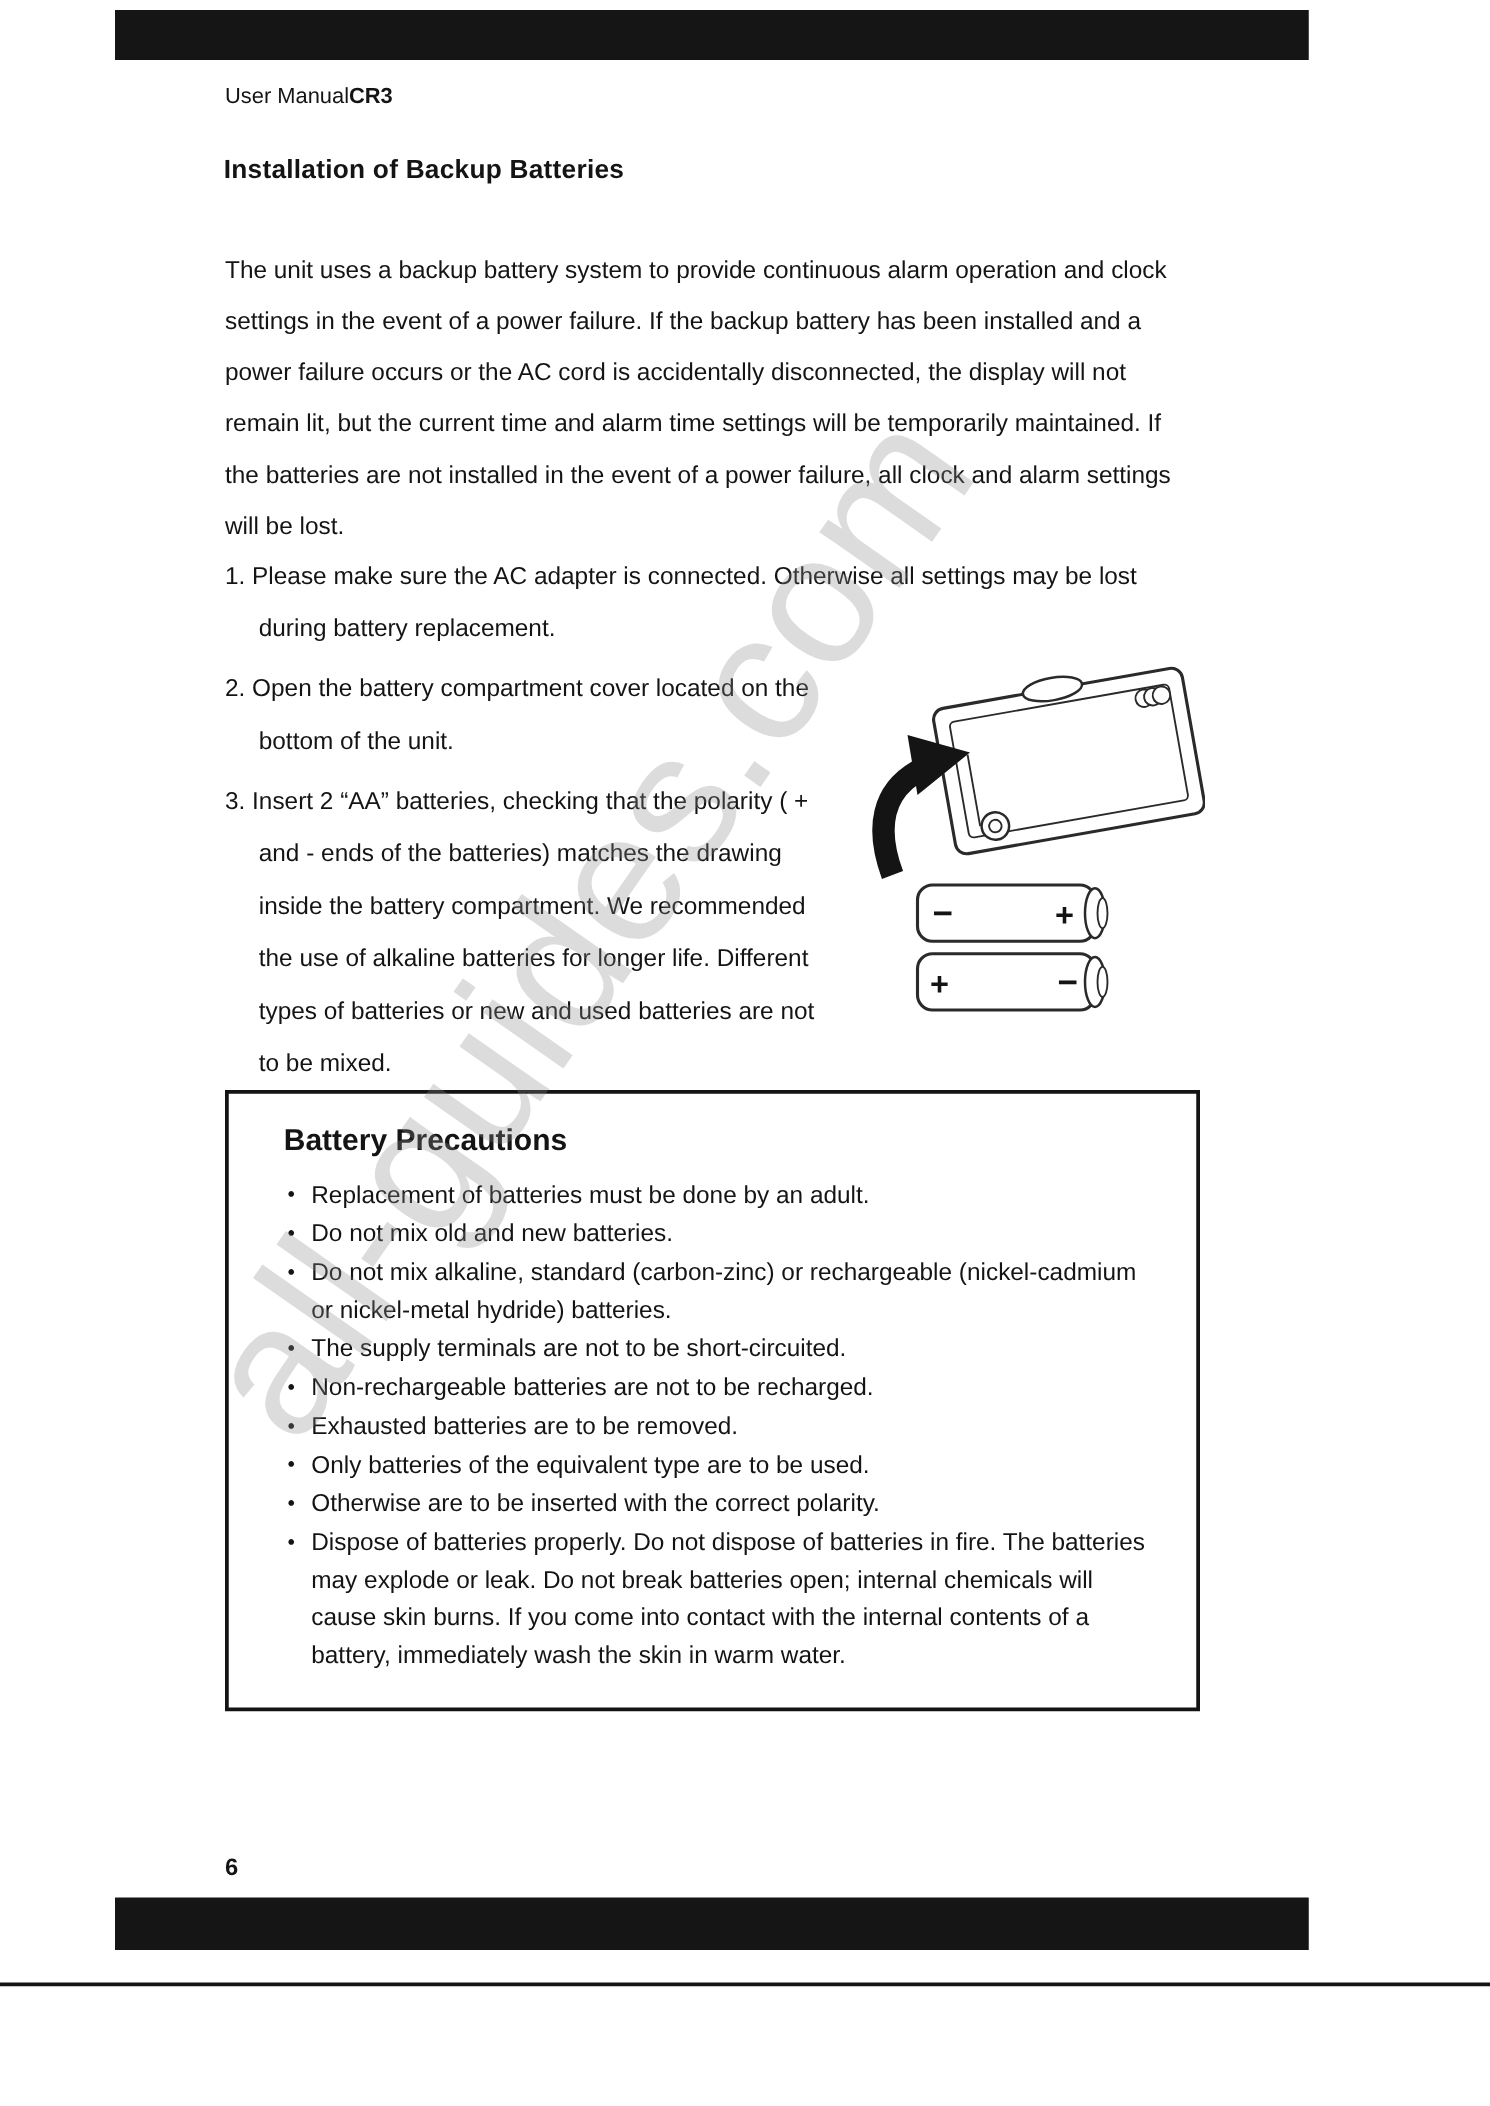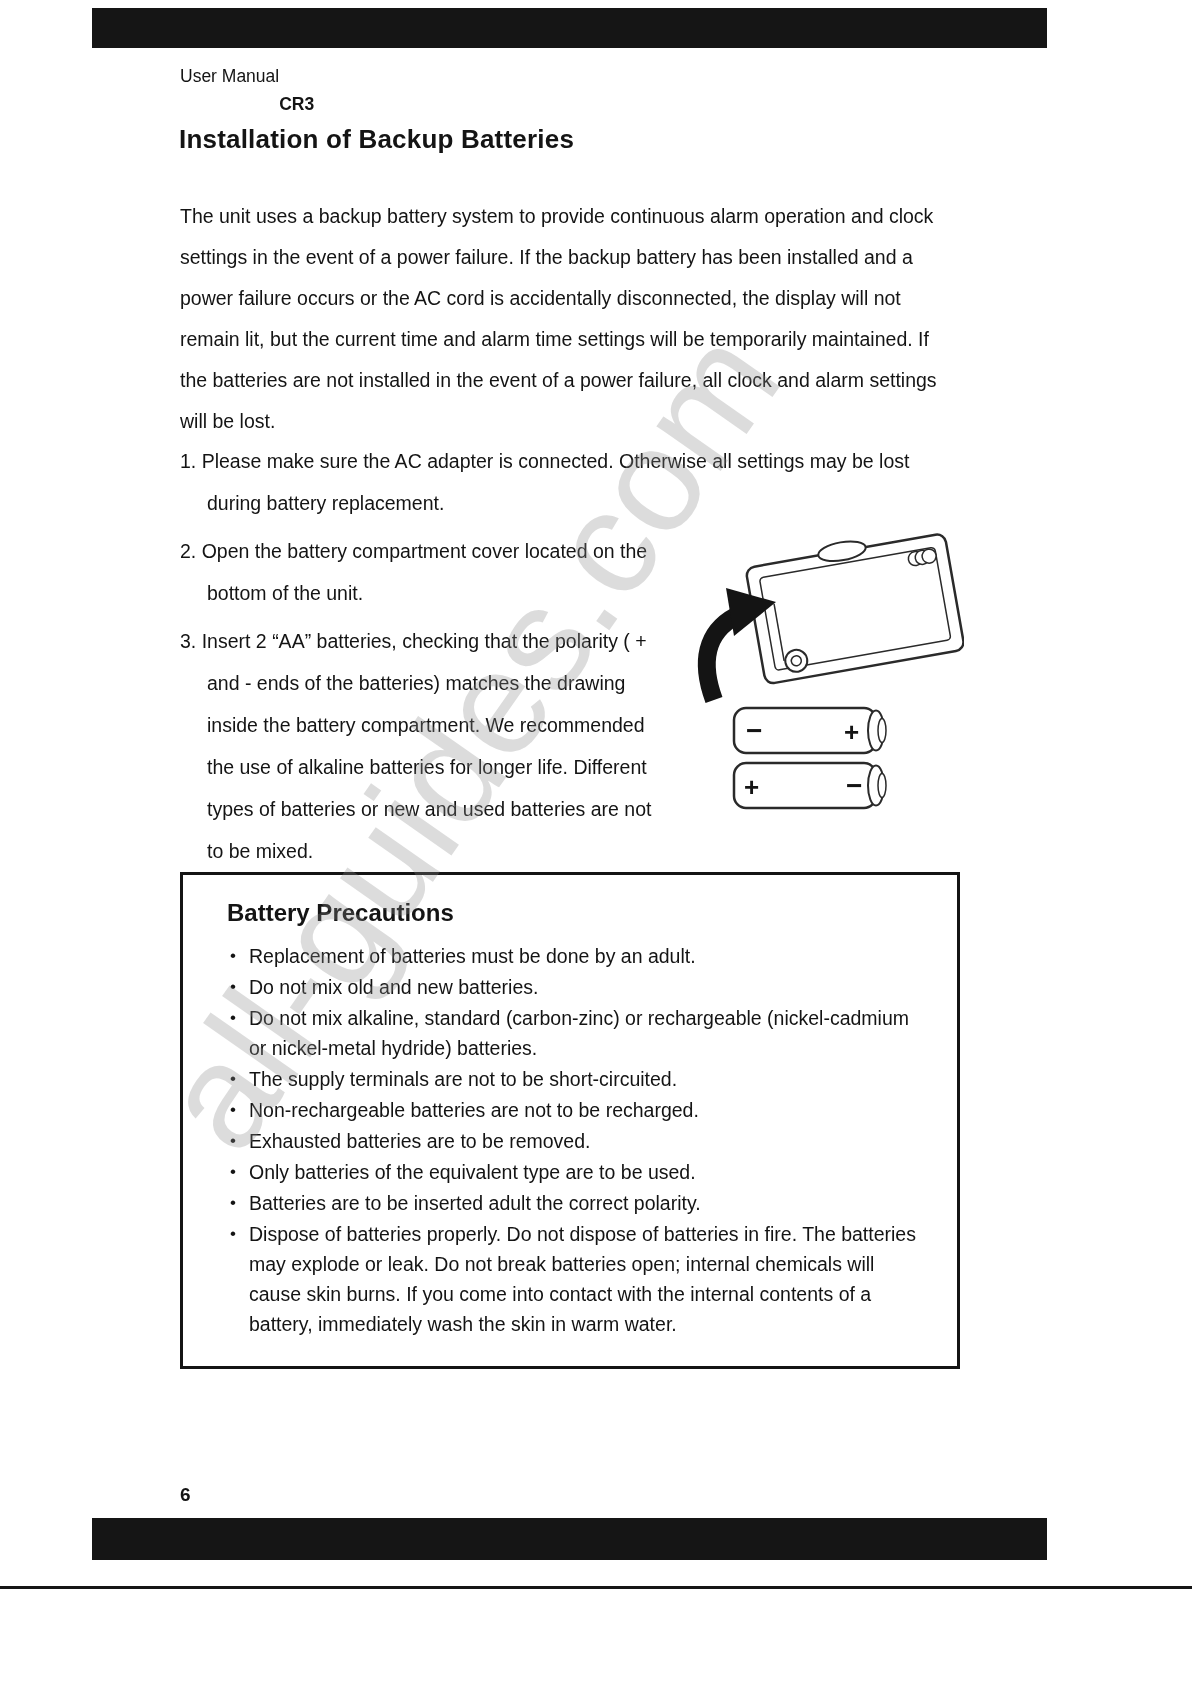--- a/index.html
+++ b/index.html
@@ -14,25 +14,25 @@
   .bar { position:absolute; background:#151515; }
   .top-bar { left:92px; top:8px; width:955px; height:40px; }
   .bottom-bar { left:92px; top:1518px; width:955px; height:42px; }
   .bottom-rule { position:absolute; left:0; top:1586px; width:1192px; height:3px; background:#151515; }
 
   .header-row {
     position:absolute; left:180px; top:66px; width:778px;
     display:flex; justify-content:flex-start;
     font-size:17.5px;
   }
-  .header-right { font-weight:bold;margin-top:28px; }
+  .header-right { font-weight:bold; }
 
   .page-title {
     position:absolute; left:179px; top:124px;
-    font-size:26px; font-weight:bold; letter-spacing:0.2px;
+    font-size:21px; font-weight:bold; letter-spacing:0.2px;
   }
 
   .intro {
     position:absolute; left:180px; top:196px; width:780px;
     font-size:19.5px; line-height:41px;
   }
 
   .steps {
     position:absolute; left:180px; top:440px; width:784px;
     font-size:19.5px; line-height:42px;
@@ -139,21 +139,21 @@
 
 <div class="precautions">
   <div class="precautions-title">Battery Precautions</div>
   <div class="precaution-item">Replacement of batteries must be done by an adult.</div>
   <div class="precaution-item">Do not mix old and new batteries.</div>
   <div class="precaution-item">Do not mix alkaline, standard (carbon-zinc) or rechargeable (nickel-cadmium or nickel-metal hydride) batteries.</div>
   <div class="precaution-item">The supply terminals are not to be short-circuited.</div>
   <div class="precaution-item">Non-rechargeable batteries are not to be recharged.</div>
   <div class="precaution-item">Exhausted batteries are to be removed.</div>
   <div class="precaution-item">Only batteries of the equivalent type are to be used.</div>
-  <div class="precaution-item">Batteries are to be inserted adult the correct polarity.</div>
+  <div class="precaution-item">Otherwise are to be inserted with the correct polarity.</div>
   <div class="precaution-item">Dispose of batteries properly. Do not dispose of batteries in fire. The batteries may explode or leak. Do not break batteries open; internal chemicals will cause skin burns. If you come into contact with the internal contents of a battery, immediately wash the skin in warm water.</div>
 </div>
 
 <div class="page-number">6</div>
 
 <div class="bar bottom-bar"></div>
 <div class="bottom-rule"></div>
 
 <div class="watermark">all-guides.com</div>
 

